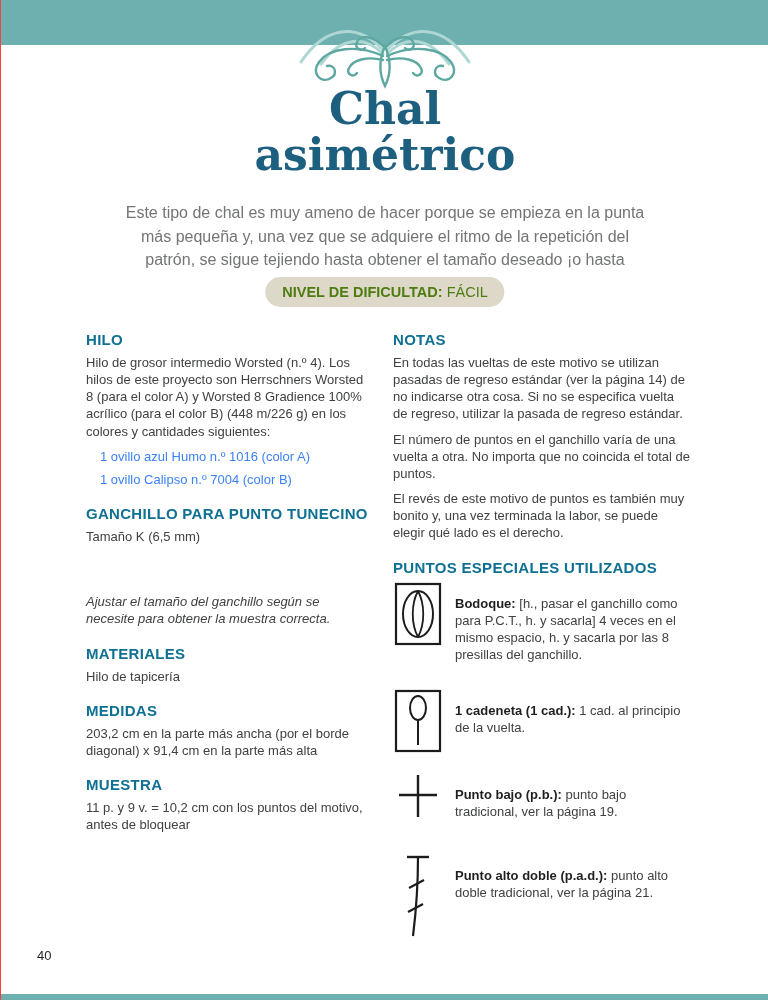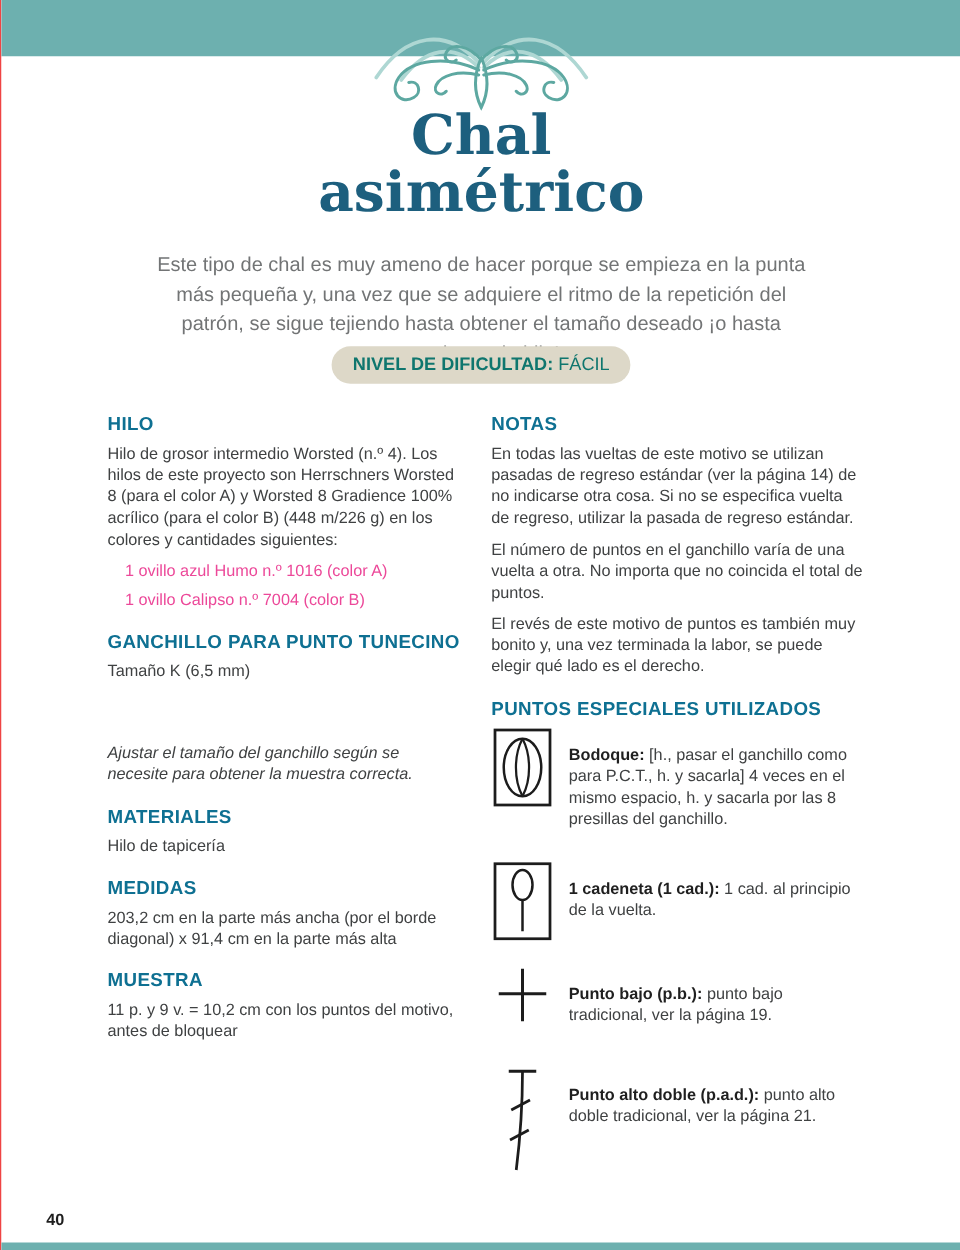--- a/index.html
+++ b/index.html
@@ -20,45 +20,45 @@
     font-size:44px; line-height:1.05; color:#1d5f7e;
   }
   .intro {
     position:absolute; top:201px; left:124px; width:520px;
     margin:0; text-align:center;
     font-size:16px; line-height:1.47; color:#727475;
   }
   .badge {
     position:absolute; top:277px; left:50%; transform:translateX(-50%);
     background:#ddd8c8; border-radius:17px; padding:7px 17px;
-    font-size:14.5px; color:#0f766e; white-space:nowrap;
+    font-size:14.5px; color:#4d7c0f; white-space:nowrap;
   }
   .badge .bold { font-weight:bold; }
 
   .col { position:absolute; top:331px; }
   .col-left  { left:85px;  width:284px; }
   .col-right { left:392px; width:298px; }
 
   .sec-heading {
     margin:0 0 6px; color:#0e7092; font-weight:bold;
     font-size:15px; letter-spacing:.3px;
   }
   .section { margin-bottom:17px; }
   .body-text { margin:0 0 8px; font-size:13px; line-height:1.32; color:#3f4142; }
   .body-text:last-child { margin-bottom:0; }
-  .yarn-item { margin:6px 0 0 14px; font-size:13px; line-height:1.32; color:#ec4899; }
+  .yarn-item { margin:6px 0 0 14px; font-size:13px; line-height:1.32; color:#3b82f6; }
   .italic { font-style:italic;margin-top:48px; }
 
   .stitch-row { display:flex; gap:12px; margin-bottom:13px; align-items:flex-start; }
   .stitch-row.spaced { margin-top:20px; }
   .stitch-icon-wrap { width:50px; flex:none; display:flex; justify-content:center; }
   .stitch-text { font-size:13px; line-height:1.32; color:#3f4142; }
   .stitch-term { font-weight:bold; color:#1f1f1f; }
 
-  .page-number { position:absolute; left:36px; top:968px; font-size:13px; font-weight:bold; color:#1e1e1e;text-align:center; }
+  .page-number { position:absolute; left:36px; top:948px; font-size:13px; font-weight:normal; color:#1e1e1e;text-align:center; }
 </style>
 </head>
 <body>
 
 <div class="page">
 
   <div class="top-band"></div>
 
   <svg class="ornament" width="180" height="84" viewBox="0 0 180 84">
     <g fill="none" stroke="#aed7d3" stroke-width="3" stroke-linecap="round">

